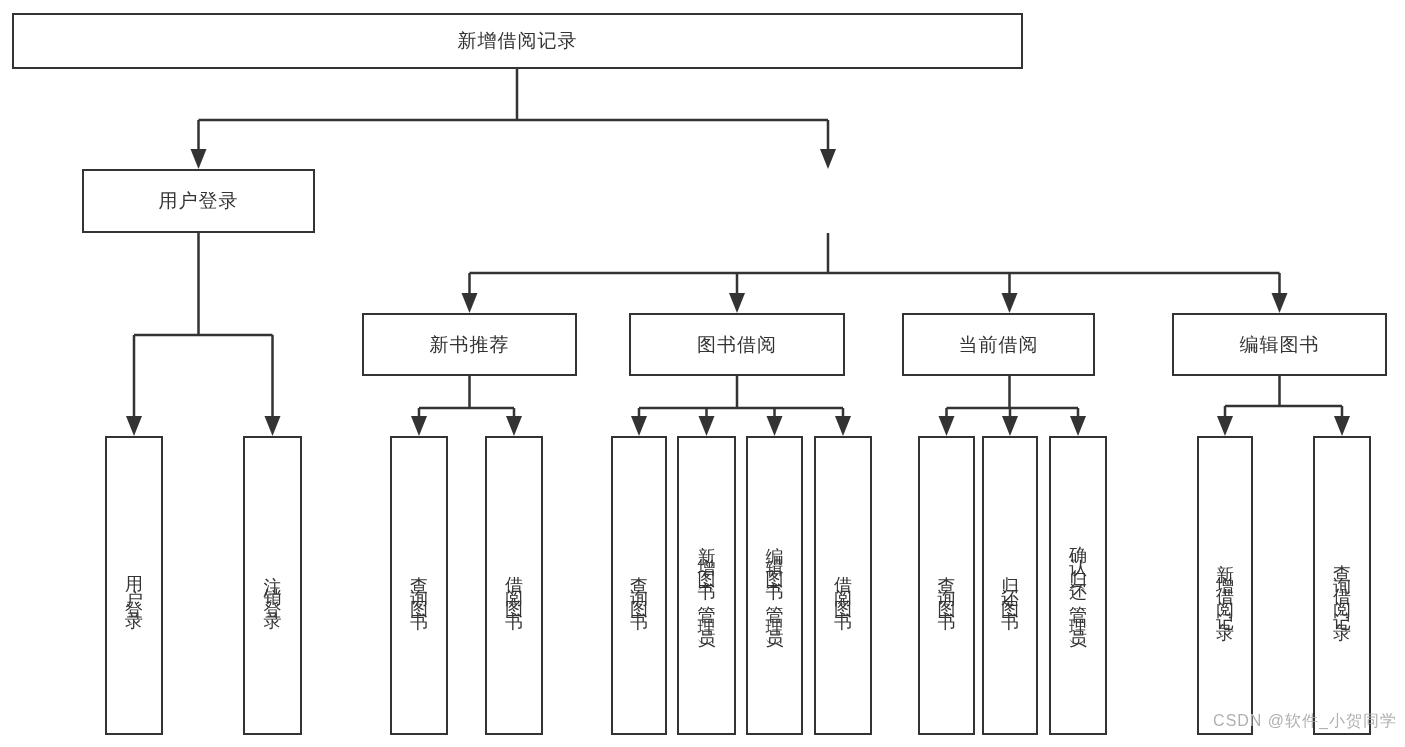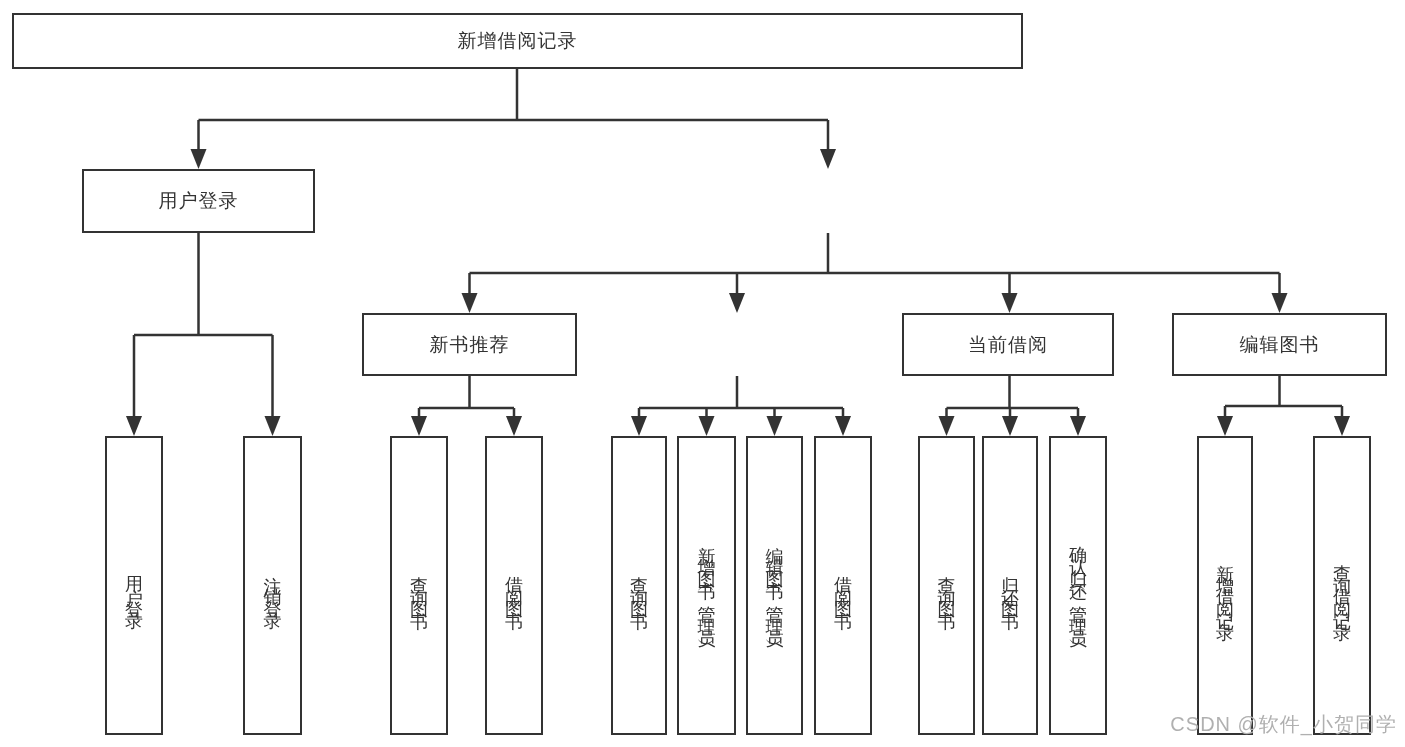--- a/index.html
+++ b/index.html
@@ -50,21 +50,21 @@
     font-size: 18px;
     line-height: 1;
     letter-spacing: 12px;
     color: #333333;
     white-space: nowrap;
   }
   .watermark {
     position: absolute;
     top: 711px;
     right: 8px;
-    font-size: 20px;
+    font-size: 16px;
     color: #b0b0b0;
     letter-spacing: 1px;
     white-space: nowrap;
     pointer-events: none;
   }
 </style>
 </head>
 <body>
 
 <div class="canvas">
@@ -117,21 +117,22 @@
       <polygon fill="#333333" stroke="none" points="1217,416 1233,416 1225,436"></polygon>
       <polygon fill="#333333" stroke="none" points="1334,416 1350,416 1342,436"></polygon>
     </g>
   </svg>
 
   <div class="node" style="left:12px; top:13px; width:1011px; height:56px;">新增借阅记录</div>
 
   <div class="node" style="left:82px; top:169px; width:233px; height:64px;">用户登录</div>
 
   <div class="node" style="left:362px; top:313px; width:215px; height:63px;">新书推荐</div>
-  <div class="node" style="left:902px; top:313px; width:212px; height:63px;text-align:center;">当前借阅</div>
+  <div class="node" style="left:629px; top:313px; width:216px; height:63px;">图书借阅</div>
+  <div class="node" style="left:902px; top:313px; width:193px; height:63px;text-align:center;">当前借阅</div>
   <div class="node" style="left:1172px; top:313px; width:215px; height:63px;">编辑图书</div>
 
   <div class="leaf" style="left:105px; width:58px;">
     <span>用户登录</span>
   </div>
   <div class="leaf" style="left:243px; width:59px;">
     <span>注销登录</span>
   </div>
 
   <div class="leaf" style="left:390px; width:58px;">

